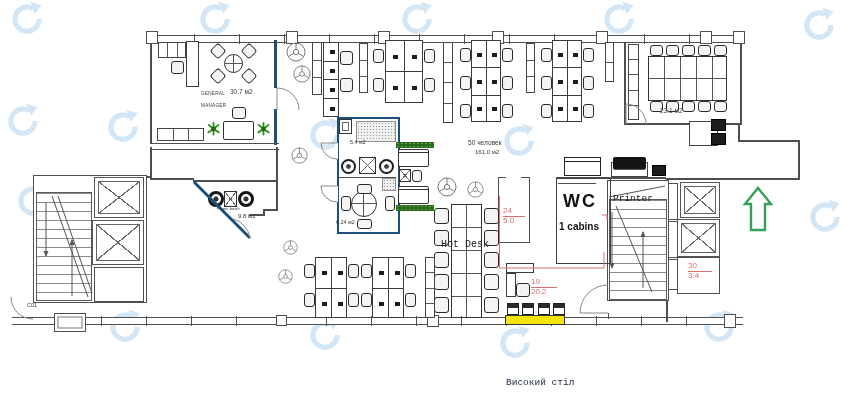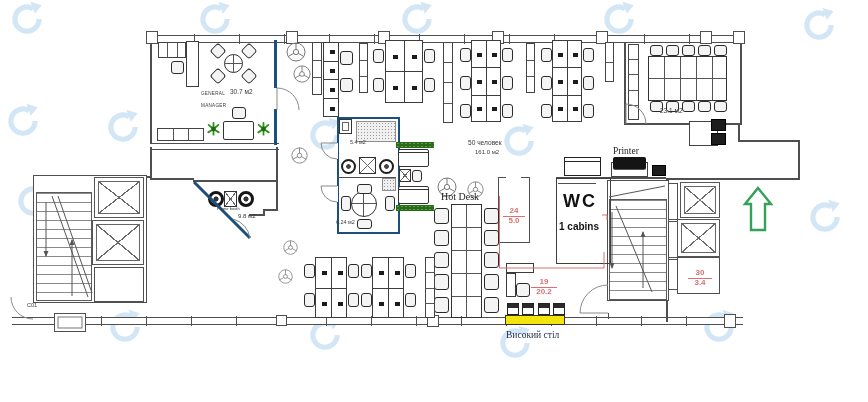--- a/index.html
+++ b/index.html
@@ -54,22 +54,22 @@
       linear-gradient(90deg,transparent calc(50% - .5px),#555 calc(50% - .5px) calc(50% + .5px),transparent calc(50% + .5px)),
       repeating-linear-gradient(180deg,transparent 0 22px,#555 22px 23px);}
   .ytable{background:#f2e40c;border:1px solid #333;}
   .frig{border:1px solid #333;background:#fff;box-shadow:inset 0 0 0 2px #fff,inset 0 0 0 3px #666;}
   .printer{background:#141414;border-radius:2px;box-shadow:0 1px 0 #555;}
   .dev{background:#1d1d1d;border:1px solid #000;}
   .mon{position:absolute;background:#1c1c1c;}
   .tbl{border:1px solid #444;background:#fff;}
   
   .lbl{position:absolute;white-space:nowrap;line-height:1.1;color:#3a3a3a;}
-  .serif{font-family:Liberation Serif, serif;}
-  .frac{position:absolute;color:#d9706f;text-align:center;line-height:1.12;font-size:8px;font-family:"Liberation Sans",sans-serif;font-weight:bold;}
+  .serif{font-family:Liberation Mono, monospace;margin-top:48px;}
+  .frac{position:absolute;color:#d9706f;line-height:1.12;font-size:8px;font-family:"Liberation Sans",sans-serif;}
   .frac span{display:block;}
   .frac .den{border-top:1px solid #d9706f;}
   svg.overlay{position:absolute;left:0;top:0;pointer-events:none;}
 </style>
 </head>
 <body>
 
 <svg width="0" height="0" style="position:absolute">
   <defs>
     <symbol id="wmk" viewBox="0 0 44 44">
@@ -445,18 +445,18 @@
   <div class="lbl" style="left:27px;top:302px;font-size:5.5px">С01</div>
 
   <div class="frac" style="left:503px;top:207px;width:22px">
     <span>24</span>
     <span class="den">5.0</span>
   </div>
   <div class="frac" style="left:531px;top:278px;width:26px">
     <span>19</span>
     <span class="den">20.2</span>
   </div>
-  <div class="frac" style="left:688px;top:269px;width:24px">
+  <div class="frac" style="left:688px;top:262px;width:24px">
     <span>30</span>
     <span class="den">3.4</span>
   </div>
 
 </div>
 
 </body></html>

